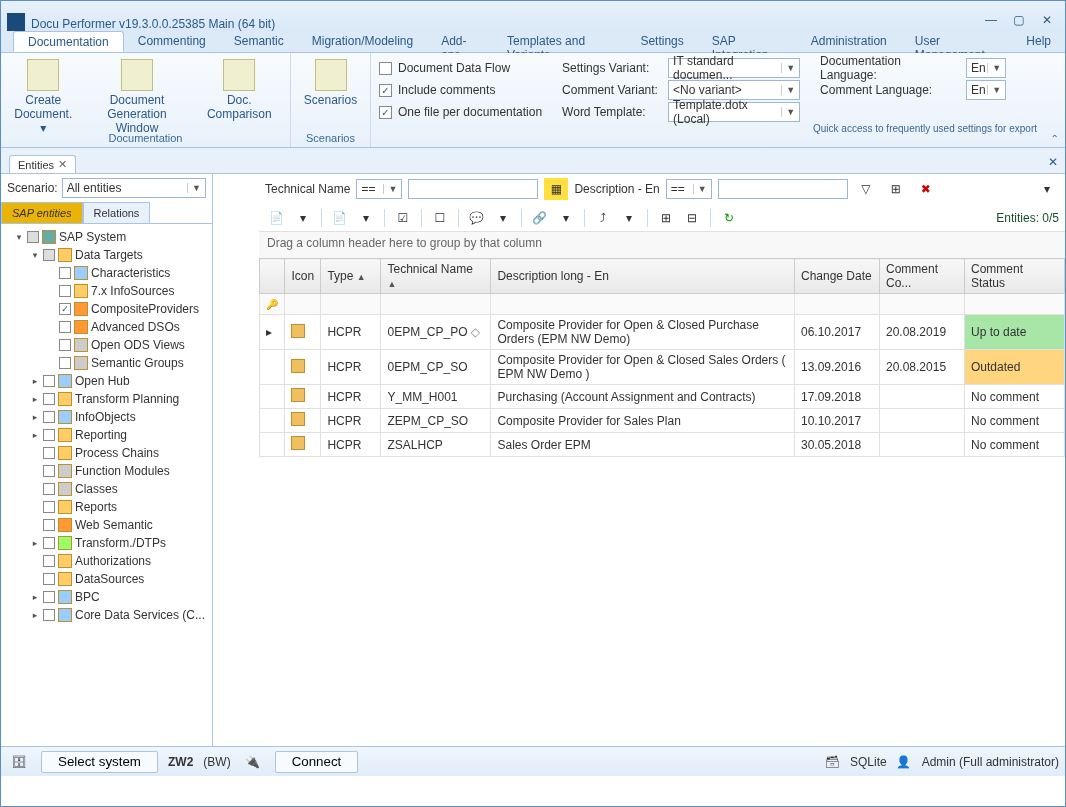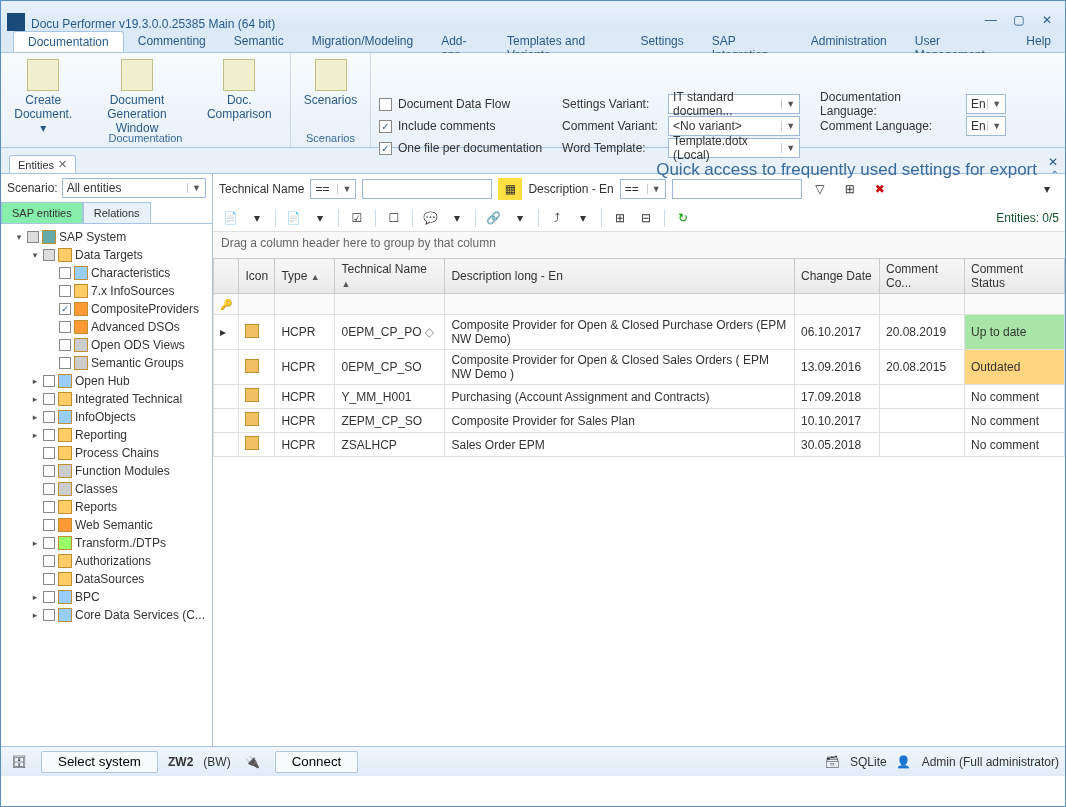--- a/index.html
+++ b/index.html
@@ -15,35 +15,35 @@
 .ribbon-body{height:95px;background:linear-gradient(#f8fbfd,#e8f1fa);border-bottom:1px solid #a7c4e2;display:flex;position:relative;}
 .ribbon-group{border-right:1px solid #c9dbed;padding:4px 8px 2px;display:flex;flex-direction:column;height:100%;position:relative;}
 .ribbon-group-body{flex:1;display:flex;gap:12px;align-items:flex-start;}
 .ribbon-group-label{text-align:center;color:#3a6a9a;font-size:11px;margin-top:2px;position:absolute;bottom:3px;left:0;right:0;}
 .big-btn{display:flex;flex-direction:column;align-items:center;width:72px;padding:2px;cursor:pointer;text-align:center;color:#2a5a8a;}
 .big-btn .icon{width:32px;height:32px;background:#f0f0d0;border:1px solid #c0c080;margin-bottom:2px;}
 .opt-row{display:flex;align-items:center;height:22px;gap:6px;}
 .chk{width:13px;height:13px;border:1px solid #888;background:#fff;display:inline-flex;align-items:center;justify-content:center;font-size:10px;color:#2a5a8a;}
 .combo{height:20px;border:1px solid #9cb8d6;background:#fff;display:inline-flex;align-items:center;padding:0 4px;min-width:120px;cursor:pointer;}
 .combo .arrow{margin-left:auto;font-size:9px;color:#555;border-left:1px solid #ccc;padding-left:4px;}
-.quick-label{position:absolute;bottom:3px;right:28px;color:#3a6a9a;font-size:17px;}
+.quick-label{position:absolute;bottom:13px;right:28px;color:#3a6a9a;font-size:10px;}
 .expand-icon{position:absolute;bottom:3px;right:6px;font-size:10px;color:#3a6a9a;cursor:pointer;}
 .doc-tabs{height:26px;background:#e8f1fa;border-bottom:1px solid #a7c4e2;display:flex;align-items:end;padding-left:8px;}
 .doc-tab{background:#fff;border:1px solid #a7c4e2;border-bottom:none;padding:2px 8px;font-size:11px;display:flex;align-items:center;gap:4px;border-radius:3px 3px 0 0;}
 .doc-tab .x{font-size:11px;color:#666;cursor:pointer;}
 .filter-bar{height:30px;padding:5px 6px;display:flex;align-items:center;gap:6px;}
 .lbl{color:#333;}
 .txt-input{height:20px;border:1px solid #9cb8d6;background:#fff;padding:0 4px;}
 .tool-btn{width:24px;height:22px;border:1px solid transparent;display:inline-flex;align-items:center;justify-content:center;cursor:pointer;}
-.main-split{display:flex;height:572px;}
+.main-split{display:flex;height:572px;gap:46px;}
 .left-pane{width:212px;border-right:1px solid #a7c4e2;display:flex;flex-direction:column;}
 .scenario-row{padding:4px 6px;display:flex;align-items:center;gap:4px;}
 .subtabs{display:flex;border-bottom:1px solid #a7c4e2;}
 .subtab{padding:4px 10px;font-size:11px;border:1px solid #a7c4e2;border-bottom:none;background:#e8f1fa;cursor:pointer;}
-.subtab.active{background:#86efac;}
+.subtab.active{background:#eab308;font-style:italic;}
 .tree{flex:1;overflow:auto;padding:4px 2px;font-size:12px;}
 .tree-item{display:flex;align-items:center;height:18px;gap:3px;white-space:nowrap;cursor:pointer;}
 .tree-indent{display:inline-block;}
 .tree-exp{width:10px;font-size:9px;color:#555;text-align:center;}
 .tree-chk{width:12px;height:12px;border:1px solid #888;background:#fff;display:inline-flex;align-items:center;justify-content:center;font-size:9px;color:#2a5a8a;}
 .tree-chk.some{background:#ddd;}
 .tree-icon{width:14px;height:14px;background:#f0c060;border:1px solid #c09030;}
 .right-pane{flex:1;display:flex;flex-direction:column;}
 .toolbar2{height:28px;display:flex;align-items:center;padding:0 6px;gap:2px;border-bottom:1px solid #e0e0e0;}
 .sep{width:1px;height:18px;background:#c9dbed;margin:0 4px;}
@@ -108,21 +108,21 @@
   </div>
   <div class="ribbon-group" style="width:80px">
     <div class="ribbon-group-body">
       <div class="big-btn">
         <div class="icon"></div>
         <div>Scenarios</div>
       </div>
     </div>
     <div class="ribbon-group-label">Scenarios</div>
   </div>
-  <div class="ribbon-group" style="flex:1;border-right:none;margin-top:36px;">
+  <div class="ribbon-group" style="flex:1;border-right:none;">
     <div class="ribbon-group-body" style="gap:20px">
       <div>
         <div class="opt-row">
             <span class="chk"></span>
             <span>Document Data Flow</span>
           </div>
         <div class="opt-row">
             <span class="chk">✓</span>
             <span>Include comments</span>
           </div>
@@ -261,21 +261,21 @@
           <span class="tree-exp">▸</span>
           <span class="tree-chk"></span>
           <span class="tree-icon" style="background:#9cf"></span>
           <span>Open Hub</span>
         </div>
         <div class="tree-item">
           <span class="tree-indent" style="width:24px"></span>
           <span class="tree-exp">▸</span>
           <span class="tree-chk"></span>
           <span class="tree-icon" style="background:#fc6"></span>
-          <span>Integrated Technical</span>
+          <span>Transform Planning</span>
         </div>
         <div class="tree-item">
           <span class="tree-indent" style="width:24px"></span>
           <span class="tree-exp">▸</span>
           <span class="tree-chk"></span>
           <span class="tree-icon" style="background:#9cf"></span>
           <span>InfoObjects</span>
         </div>
         <div class="tree-item">
           <span class="tree-indent" style="width:24px"></span>

